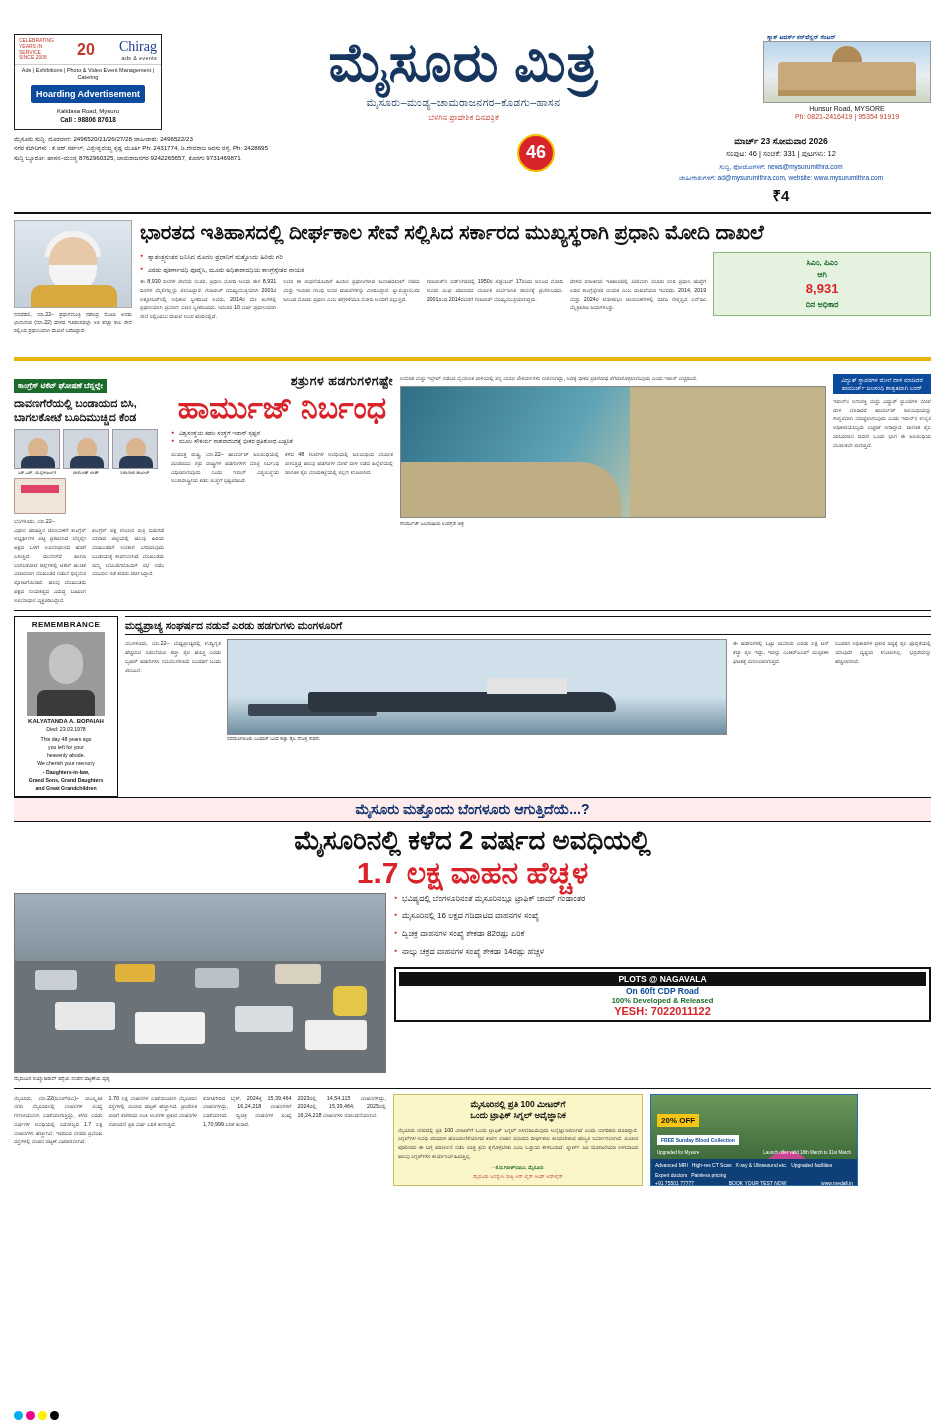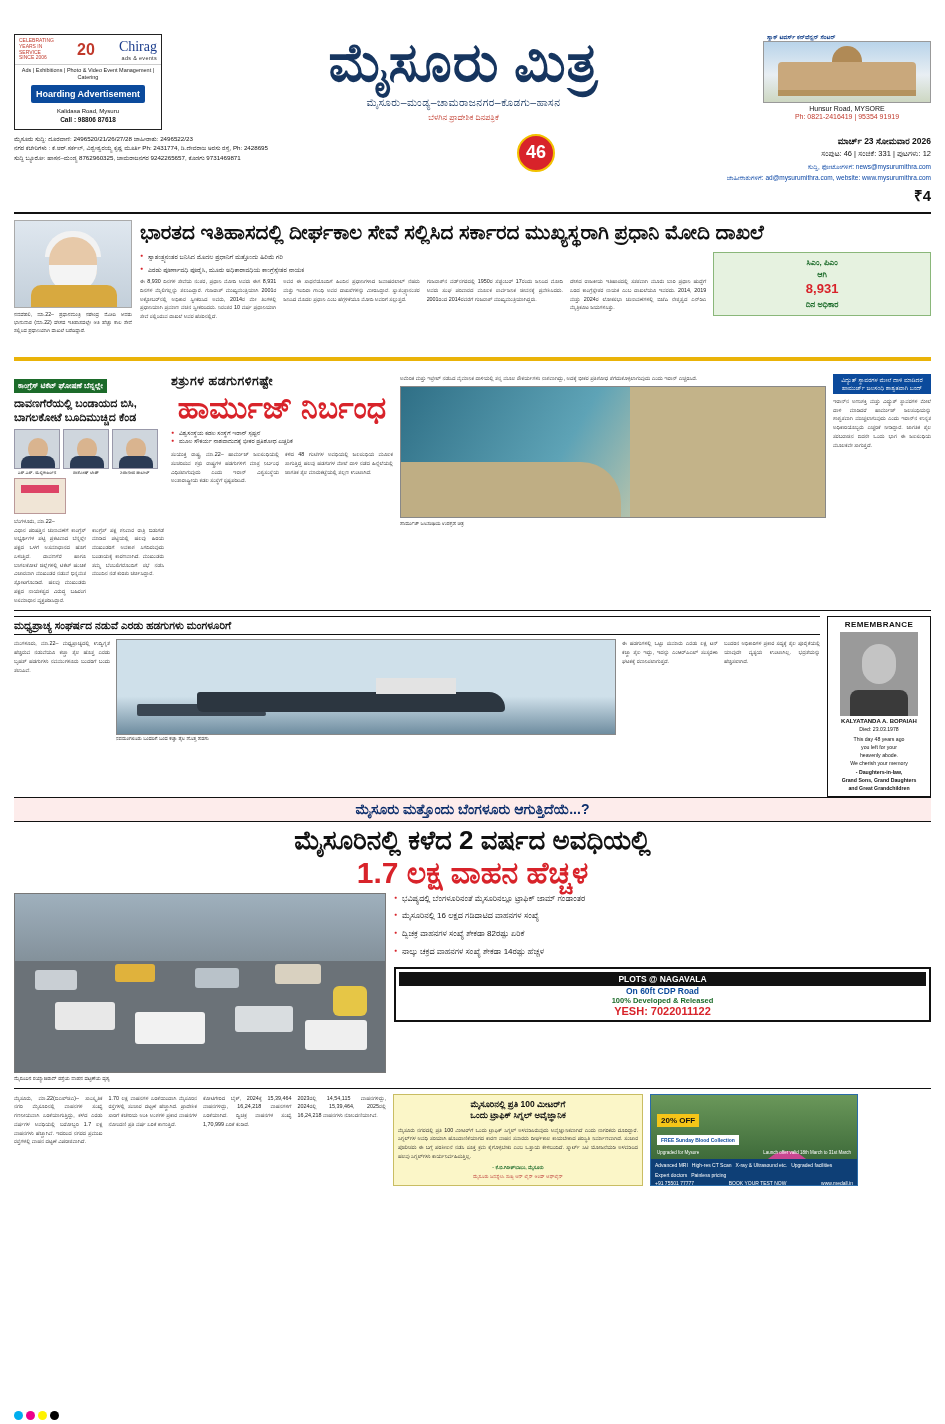--- a/index.html
+++ b/index.html
@@ -38,21 +38,21 @@
   .mh-img .bldg { position:absolute; left:14px; right:14px; bottom:6px; height:34px; background:#c9a87c; border-radius:4px 4px 0 0; box-shadow: inset 0 -6px 0 #b4935f;}
   .mh-img .dome { position:absolute; left:50%; transform:translateX(-50%); bottom:38px; width:30px; height:18px; background:#b08a56; border-radius:15px 15px 0 0;}
   .mh-right .rcap { font-size:7px; margin-top:2px; color:#111;}
   .mh-right .rph { font-size:7px; color:#c0392b; margin-top:1px;}
 
   
   .infobar { display:flex; align-items:flex-start; margin-top:4px; border-bottom:2px solid #111; padding-bottom:4px;}
   .info-left { font-size:6.2px; line-height:1.55; flex:1; }
   .info-mid { width:190px; text-align:center; position:relative;}
   .badge46 { width:38px; height:38px; border-radius:50%; background:#d8232a; color:#fff; font-weight:bold; font-size:18px; display:flex; align-items:center; justify-content:center; margin:0 auto; border:2px solid #f2c200;}
-  .info-right { width:300px; font-size:7px; text-align:right; line-height:1.7;}
+  .info-right { width:300px; font-size:7px; text-align:center; line-height:1.7;}
   .dateline { font-size:8.5px; font-weight:bold; color:#111; }
   .issueline { font-size:7.5px; }
   .price { font-size:15px; font-weight:bold; }
   .mailline { color:#0a46a5; font-size:6.5px;}
 
   
   .rule { border-top:1px solid #111; }
   .col-text { font-size:5.4px; line-height:1.62; text-align:justify; color:#1a1a1a; }
 
   
@@ -85,21 +85,21 @@
   .faces { display:flex; gap:3px; margin-top:4px; }
   .face { width:46px; }
   .face .ph { width:46px; height:40px; background:#cfd6dd; border:1px solid #99a; position:relative; overflow:hidden;}
   .face .ph i { position:absolute; left:13px; top:8px; width:20px; height:22px; background:#d9b48f; border-radius:10px;}
   .face .ph u { position:absolute; left:6px; bottom:0; width:34px; height:12px; background:#2b3b55; border-radius:8px 8px 0 0;}
   .face .nm { font-size:4.6px; text-align:center; margin-top:1px;}
   .evm { width:52px; height:36px; background:#f0e5d6; border:1px solid #b99; margin-top:3px; position:relative;}
   .evm:after{content:"";position:absolute;left:6px;top:6px;right:6px;height:8px;background:#d46;}
 
   .d2-c2 { width:222px; }
-  .topline { font-size:12.5px; font-weight:bold; text-align:left; letter-spacing:.5px;}
+  .topline { font-size:12.5px; font-weight:bold; text-align:right; letter-spacing:.5px;}
   .bighead { font-size:30px; font-weight:bold; color:#d8232a; text-align:center; line-height:1.1; margin-top:2px;}
 
   .d2-c3 { flex:1;}
   .sea { width:100%; height:132px; background:linear-gradient(120deg,#2f6f86,#5ea3b6 40%,#d8cfa8 70%,#b9a980); border:1px solid #888; position:relative; overflow:hidden;}
   .sea .land { position:absolute; right:0; top:0; width:46%; height:100%; background:#c3b389;}
   .sea .land2 { position:absolute; left:0; bottom:0; width:52%; height:42%; background:#bfae84; border-radius:0 40px 0 0;}
   .sea-cap { font-size:5px; line-height:1.4; margin-top:2px;}
 
   .d2-c4 { width:98px; }
   .boxhead { background:#0b4a9c; color:#fff; font-size:6px; text-align:center; padding:2px; line-height:1.35;}
@@ -313,52 +313,52 @@
       <div class="sea-cap">ಹಾರ್ಮುಜ್ ಜಲಸಂಧಿಯ ಉಪಗ್ರಹ ಚಿತ್ರ</div>
     </div>
 
     <div class="d2-c4">
       <div class="boxhead">ವಿದ್ಯುತ್ ಸ್ಥಾವರಗಳ ಮೇಲೆ ದಾಳಿ ಮಾಡಿದರೆ ಹಾಮುರ್ಜ್ ಜಲಸಂಧಿ ಶಾಶ್ವತವಾಗಿ ಬಂದ್</div>
       <div class="col-text" style="margin-top:3px">ಇರಾನ್‌ನ ಅಣುಶಕ್ತಿ ಮತ್ತು ವಿದ್ಯುತ್ ಸ್ಥಾವರಗಳ ಮೇಲೆ ದಾಳಿ ಮಾಡಿದರೆ ಹಾರ್ಮುಜ್ ಜಲಸಂಧಿಯನ್ನು ಶಾಶ್ವತವಾಗಿ ಮುಚ್ಚಲಾಗುವುದು ಎಂದು ಇರಾನ್‌ನ ಉನ್ನತ ಅಧಿಕಾರಿಯೊಬ್ಬರು ಎಚ್ಚರಿಕೆ ನೀಡಿದ್ದಾರೆ. ಜಾಗತಿಕ ತೈಲ ಸರಬರಾಜಿನ ಐದನೇ ಒಂದು ಭಾಗ ಈ ಜಲಸಂಧಿಯ ಮೂಲಕವೇ ಸಾಗುತ್ತದೆ.</div>
     </div>
   </div>
 
   <div class="row3 rule" style="padding-top:5px">
+    <div>
+      <div class="rem-box">
+        <div class="rem-title">REMEMBRANCE</div>
+        <div class="rem-photo">
+            <div class="h"></div>
+            <div class="b"></div>
+          </div>
+        <div class="rem-name">KALYATANDA A. BOPAIAH</div>
+        <div class="rem-txt">Died: 23.03.1978</div>
+        <div class="rem-txt" style="white-space:pre-line">This day 48 years ago
+you left for your
+heavenly abode.
+We cherish your memory</div>
+        <div class="rem-txt" style="font-weight:bold; white-space:pre-line">- Daughters-in-law,
+Grand Sons, Grand Daughters
+and Great Grandchildren</div>
+      </div>
+    </div>
     <div style="flex:1">
       <div style="font-size:10.5px; font-weight:bold; border-top:1px solid #111; border-bottom:1px solid #111; padding:2px 0;">ಮಧ್ಯಪ್ರಾಚ್ಯ ಸಂಘರ್ಷದ ನಡುವೆ ಎರಡು ಹಡಗುಗಳು ಮಂಗಳೂರಿಗೆ</div>
       <div style="display:flex; gap:6px; margin-top:4px;">
         <div style="width:96px" class="col-text">ಮಂಗಳೂರು, ಮಾ.22– ಮಧ್ಯಪ್ರಾಚ್ಯದಲ್ಲಿ ಉದ್ವಿಗ್ನತೆ ಹೆಚ್ಚಿರುವ ನಡುವೆಯೂ ಕಚ್ಚಾ ತೈಲ ಹೊತ್ತ ಎರಡು ಬೃಹತ್ ಹಡಗುಗಳು ನವಮಂಗಳೂರು ಬಂದರಿಗೆ ಬಂದು ತಲುಪಿವೆ.</div>
         <div style="flex:1">
           <div class="ship">
               <div class="hull2"></div>
               <div class="hull"></div>
               <div class="deck"></div>
             </div>
           <div class="sm">ನವಮಂಗಳೂರು ಬಂದರಿಗೆ ಬಂದ ಕಚ್ಚಾ ತೈಲ ಹೊತ್ತ ಹಡಗು</div>
         </div>
         <div style="width:96px" class="col-text">ಈ ಹಡಗುಗಳಲ್ಲಿ ಒಟ್ಟು ಸುಮಾರು ಎರಡು ಲಕ್ಷ ಟನ್ ಕಚ್ಚಾ ತೈಲ ಇದ್ದು, ಇದನ್ನು ಎಂಆರ್‌ಪಿಎಲ್ ಸಂಸ್ಕರಣಾ ಘಟಕಕ್ಕೆ ರವಾನಿಸಲಾಗುತ್ತದೆ.</div>
         <div style="width:96px" class="col-text">ಬಂದರಿನ ಅಧಿಕಾರಿಗಳ ಪ್ರಕಾರ ಸದ್ಯಕ್ಕೆ ತೈಲ ಪೂರೈಕೆಯಲ್ಲಿ ಯಾವುದೇ ವ್ಯತ್ಯಯ ಉಂಟಾಗಿಲ್ಲ. ಭದ್ರತೆಯನ್ನು ಹೆಚ್ಚಿಸಲಾಗಿದೆ.</div>
-      </div>
-    </div>
-    <div>
-      <div class="rem-box">
-        <div class="rem-title">REMEMBRANCE</div>
-        <div class="rem-photo">
-            <div class="h"></div>
-            <div class="b"></div>
-          </div>
-        <div class="rem-name">KALYATANDA A. BOPAIAH</div>
-        <div class="rem-txt">Died: 23.03.1978</div>
-        <div class="rem-txt" style="white-space:pre-line">This day 48 years ago
-you left for your
-heavenly abode.
-We cherish your memory</div>
-        <div class="rem-txt" style="font-weight:bold; white-space:pre-line">- Daughters-in-law,
-Grand Sons, Grand Daughters
-and Great Grandchildren</div>
       </div>
     </div>
   </div>
 
   <div class="banner">ಮೈಸೂರು ಮತ್ತೊಂದು ಬೆಂಗಳೂರು ಆಗುತ್ತಿದೆಯೆ...?</div>
   <div class="tr-head">ಮೈಸೂರಿನಲ್ಲಿ ಕಳೆದ 2 ವರ್ಷದ ಅವಧಿಯಲ್ಲಿ</div>
   <div class="tr-head2">1.7 ಲಕ್ಷ ವಾಹನ ಹೆಚ್ಚಳ</div>
 
   <div class="tr-wrap">
     <div class="tr-photo">

